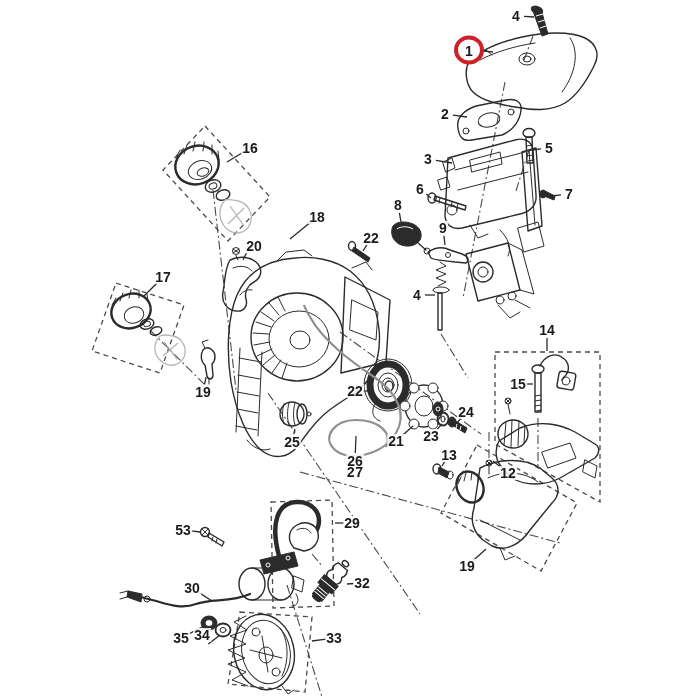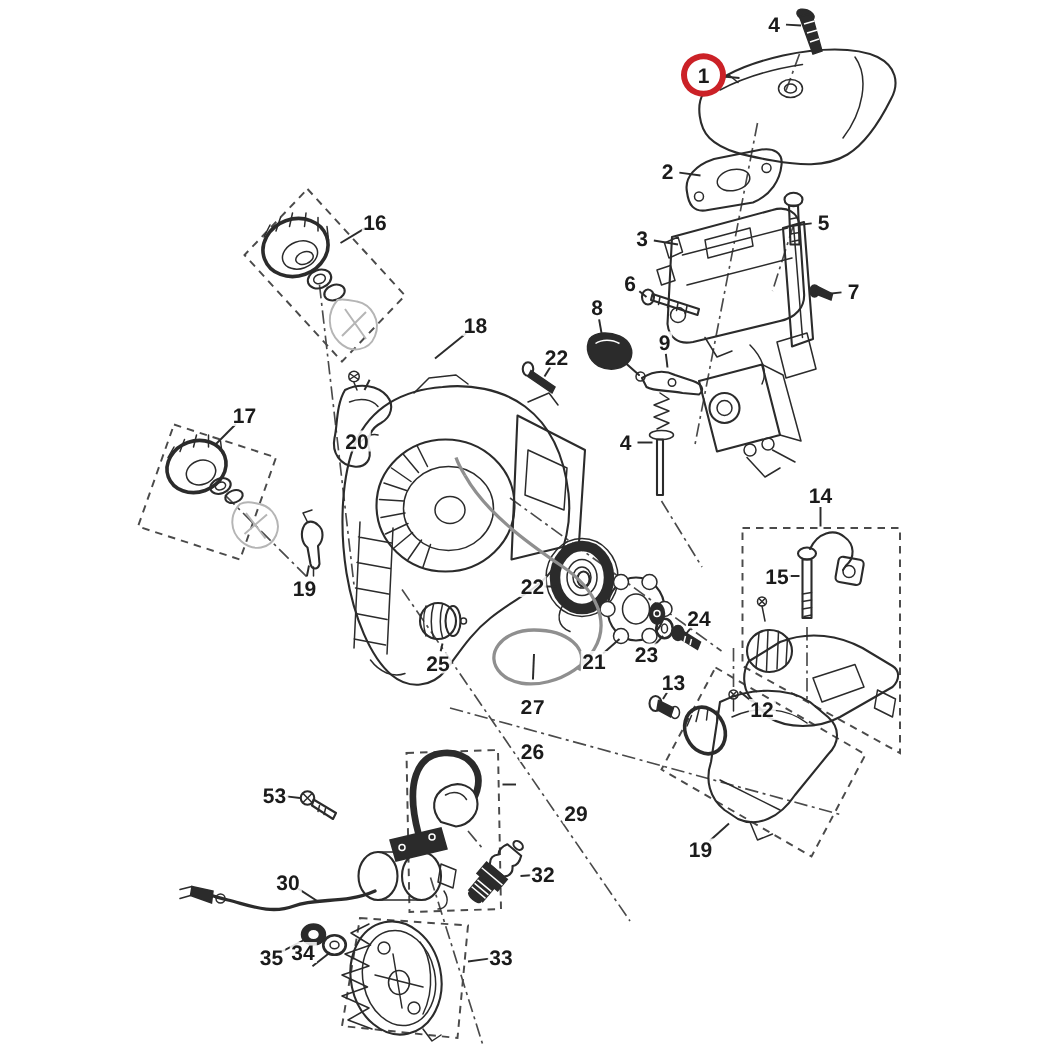--- a/index.html
+++ b/index.html
@@ -363,30 +363,30 @@
       <span class="callout" style="left: 417px; top: 295px;">4</span>
       <span class="callout" style="left: 467px; top: 566px;">19</span>
       <span class="callout" style="left: 508px; top: 473px; text-align: center;">12</span>
       <span class="callout" style="left: 449px; top: 455px;">13</span>
       <span class="callout" style="left: 547px; top: 330px;">14</span>
       <span class="callout" style="left: 518px; top: 384px;">15</span>
       <span class="callout" style="left: 250px; top: 148px;">16</span>
       <span class="callout" style="left: 163px; top: 277px;">17</span>
       <span class="callout" style="left: 317px; top: 217px;">18</span>
       <span class="callout" style="left: 203px; top: 392px;">19</span>
-      <span class="callout" style="left: 238px; top: 246px; margin-top: 48px;">20</span>
+      <span class="callout" style="left: 254px; top: 246px;">20</span>
       <span class="callout" style="left: 396px; top: 441px;">21</span>
       <span class="callout" style="left: 355px; top: 391px;">22</span>
       <span class="callout" style="left: 431px; top: 436px;">23</span>
       <span class="callout" style="left: 466px; top: 412px;">24</span>
       <span class="callout" style="left: 292px; top: 442px;">25</span>
-      <span class="callout" style="left: 355px; top: 461px; margin-top: 40px;">26</span>
+      <span class="callout" style="left: 355px; top: 461px;">26</span>
       <span class="callout" style="left: 355px; top: 473px; font-family: Liberation Mono, monospace;">27</span>
       <span class="callout" style="left: 371px; top: 238px;">22</span>
-      <span class="callout" style="left: 352px; top: 542px; margin-left: 32px;">29</span>
+      <span class="callout" style="left: 352px; top: 523px;">29</span>
       <span class="callout" style="left: 192px; top: 588px;">30</span>
       <span class="callout" style="left: 183px; top: 530px;">53</span>
       <span class="callout" style="left: 362px; top: 583px;">32</span>
       <span class="callout" style="left: 334px; top: 638px;">33</span>
       <span class="callout" style="left: 202px; top: 635px;">34</span>
       <span class="callout" style="left: 181px; top: 638px;">35</span>
     </div>
 </div>
 
 </body></html>

